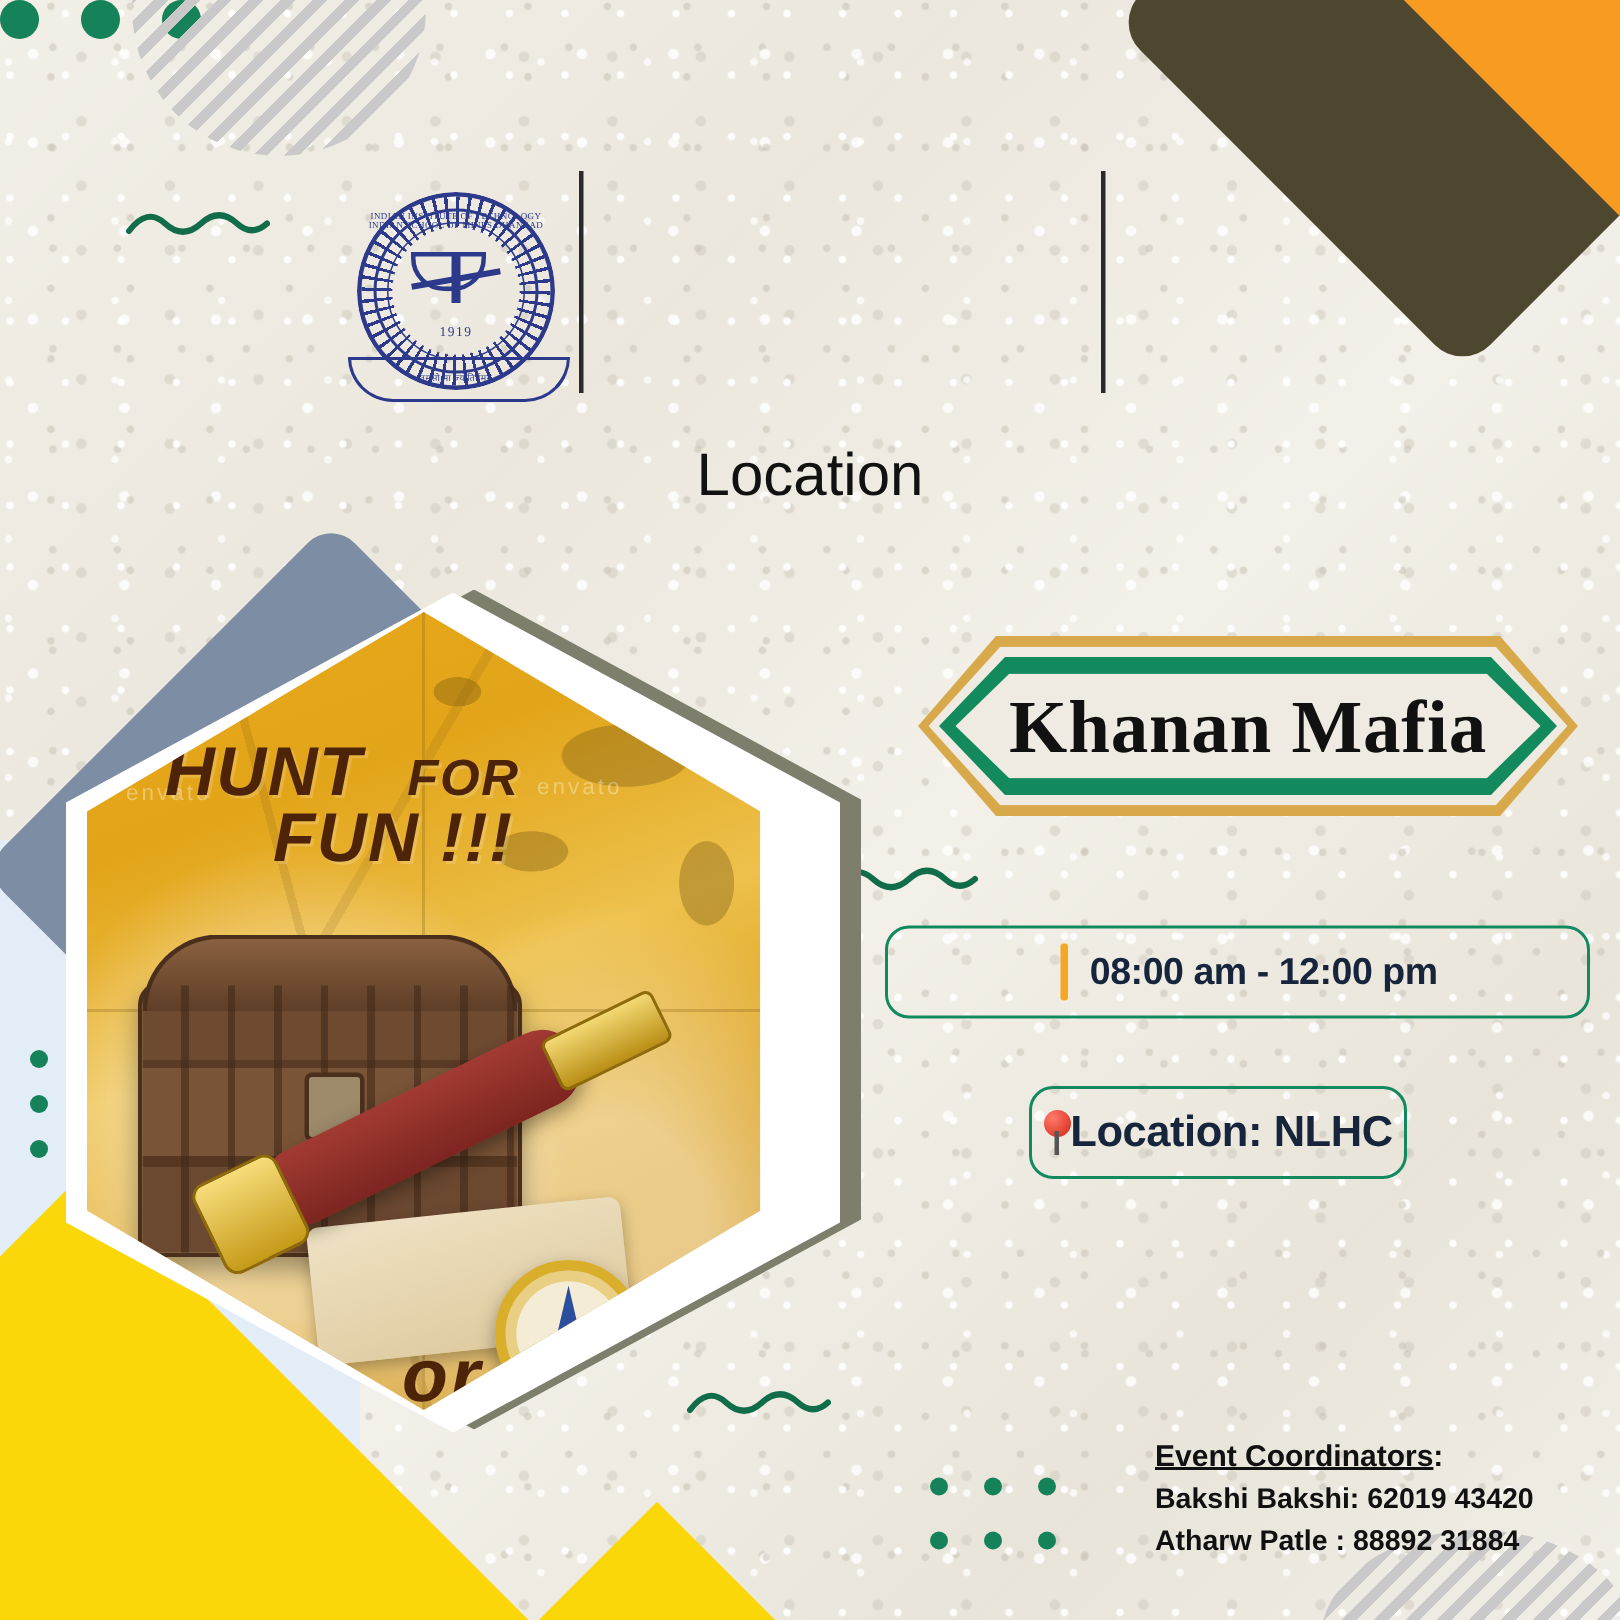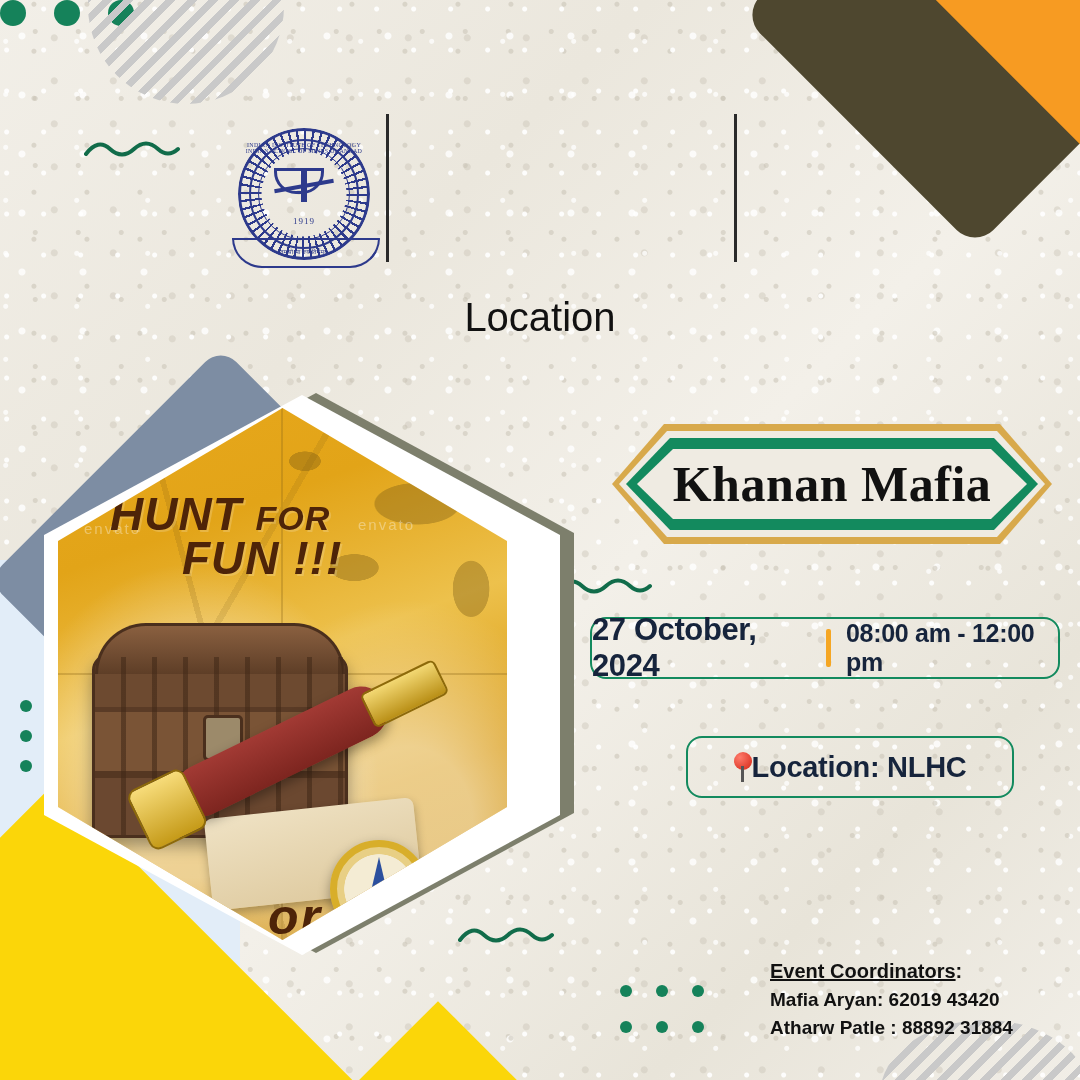--- a/index.html
+++ b/index.html
@@ -93,21 +93,21 @@
       radial-gradient(ellipse 40px 22px at 66% 30%,#6f5414 0 60%,transparent 62%),
       radial-gradient(ellipse 30px 46px at 92% 34%,#6f5414 0 60%,transparent 62%),
       radial-gradient(ellipse 26px 16px at 55% 10%,#6f5414 0 60%,transparent 62%);
   }
   .hunt-text{
     position:absolute;left:52px;top:84px;width:330px;color:#4e2408;
     font-family:"Liberation Sans", sans-serif;font-weight:bold;font-style:italic;
     line-height:.96;letter-spacing:1px;text-shadow:2px 2px 0 rgba(255,255,255,.18);
   }
   .hunt-l1{font-size:46px;}
-  .hunt-l1 .sm{font-size:34px;}
+  .hunt-l1 .sm{font-size:34px;margin-left:16px;}
   .hunt-l2{font-size:46px;padding-left:72px;}
   .chest{
     position:absolute;left:34px;top:246px;width:250px;height:178px;
     border-radius:16px 16px 8px 8px;
     background:
       linear-gradient(180deg,#6d4a30 0 28%,#5a3b26 28% 31%,#7a5436 31% 64%,#553722 64% 68%,#6b4830 68% 100%);
     box-shadow:0 8px 16px rgba(0,0,0,.35);
     border:3px solid #4a2f1d;
   }
   .chest:before{
@@ -255,23 +255,23 @@
   .badge-label{position:absolute;inset:0;display:flex;align-items:center;justify-content:center;
     font-family:"Liberation Serif",serif;font-weight:bold;font-size:50px;color:#111;letter-spacing:.5px;}
 
   #datetime-bar{position:absolute;left:590px;top:617px;width:470px;height:62px;
     border:2px solid #138a5e;border-radius:16px;display:flex;align-items:center;
     justify-content:center;box-sizing:border-box;}
   .dt-date{font-size:31px;font-weight:bold;color:#16243c;letter-spacing:-.4px;}
   .dt-sep{width:5px;height:38px;background:#f5a623;margin:0 15px;border-radius:2px;}
   .dt-time{font-size:25px;font-weight:bold;color:#16243c;letter-spacing:-.3px;}
 
-  #location-pill{position:absolute;left:686px;top:724px;width:328px;height:62px;
+  #location-pill{position:absolute;left:686px;top:724px;width:252px;height:62px;
     border:2px solid #138a5e;border-radius:16px;display:flex;align-items:center;
-    justify-content:center;box-sizing:border-box;margin-top:12px;}
+    justify-content:center;box-sizing:border-box;}
   .pin{position:relative;width:18px;height:30px;}
   .pin:before{content:"";position:absolute;left:0;top:0;width:18px;height:18px;border-radius:50%;
     background:radial-gradient(circle at 32% 30%,#ff7b6b,#d32414);}
   .pin:after{content:"";position:absolute;left:7px;top:14px;width:3px;height:16px;background:#555;}
   .loc-label{font-size:29px;font-weight:bold;color:#16243c;letter-spacing:-.3px;}
 
   
   #coordinators{position:absolute;left:770px;top:960px;width:260px;text-align:left;color:#111;}
   .coord-head{font-size:20px;font-weight:bold;display:inline-block;}
   .coord-head u{text-decoration:underline;}
@@ -402,36 +402,35 @@
 
   <div id="title-badge">
     <div class="badge-outer"></div>
     <div class="badge-gap"></div>
     <div class="badge-green"></div>
     <div class="badge-fill"></div>
     <div class="badge-label">Khanan Mafia</div>
   </div>
 
   <div id="datetime-bar">
-    <span class="dt-date">27 October, 2024</span>
     <span class="dt-sep"></span>
     <span class="dt-time">08:00 am - 12:00 pm</span>
   </div>
 
   <div id="location-pill">
     <span class="pin"></span>
     <span class="loc-label">Location: NLHC</span>
   </div>
 
   <div id="coordinators">
     <div>
       <span class="coord-head"><u>Event Coordinators</u><span>:</span></span>
     </div>
     <div class="coord-line">
-      <span>Mafia Aryan:</span>
+      <span>Bakshi Bakshi:</span>
       <span>62019 43420</span>
     </div>
     <div class="coord-line">
       <span>Atharw Patle :</span>
       <span>88892 31884</span>
     </div>
   </div>
 
 </div>
 

